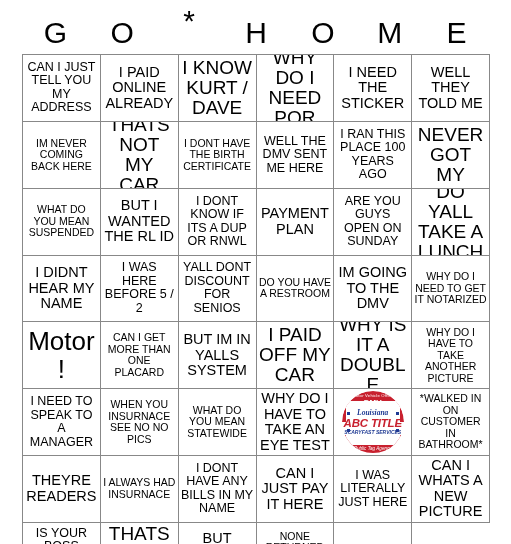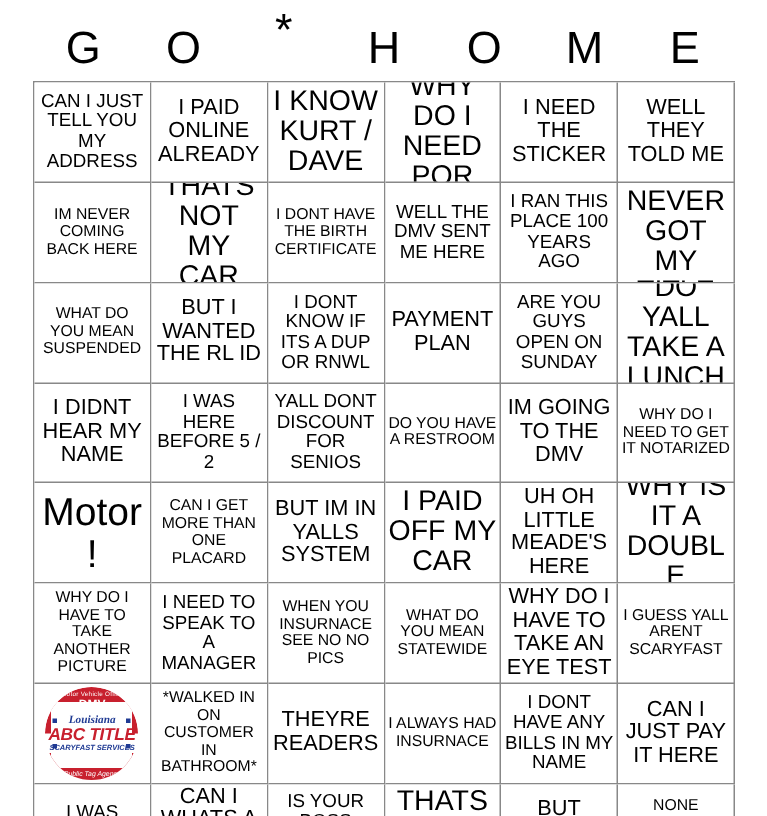--- a/index.html
+++ b/index.html
@@ -288,43 +288,37 @@
       </div>
       <div class="cell s-sm">
         <span class="txt">CAN I GET MORE THAN ONE PLACARD</span>
       </div>
       <div class="cell s-lg">
         <span class="txt">BUT IM IN YALLS SYSTEM</span>
       </div>
       <div class="cell s-xl">
         <span class="txt">I PAID OFF MY CAR</span>
       </div>
-      <div class="cell s-lg">
-        <span class="txt">UH OH LITTLE MEADE'S HERE</span>
-      </div>
       <div class="cell s-xl">
         <span class="txt">WHY IS IT A DOUBLE</span>
       </div>
       <div class="cell s-sm">
         <span class="txt">WHY DO I HAVE TO TAKE ANOTHER PICTURE</span>
       </div>
       <div class="cell s-md">
         <span class="txt">I NEED TO SPEAK TO A MANAGER</span>
       </div>
       <div class="cell s-sm">
         <span class="txt">WHEN YOU INSURNACE SEE NO NO PICS</span>
       </div>
       <div class="cell s-sm">
         <span class="txt">WHAT DO YOU MEAN STATEWIDE</span>
       </div>
       <div class="cell s-lg">
         <span class="txt">WHY DO I HAVE TO TAKE AN EYE TEST</span>
-      </div>
-      <div class="cell s-sm">
-        <span class="txt">I GUESS YALL ARENT SCARYFAST</span>
       </div>
       <div class="cell logo-cell">
         <div class="badge-wrap">
           <div class="badge">
             <div class="ring-top"></div>
             <div class="ring-bot"></div>
             <div class="inner"></div>
             <div class="b-motor">Motor Vehicle Office</div>
             <div class="b-dmv">DMV</div>
             <div class="b-la">Louisiana</div>

